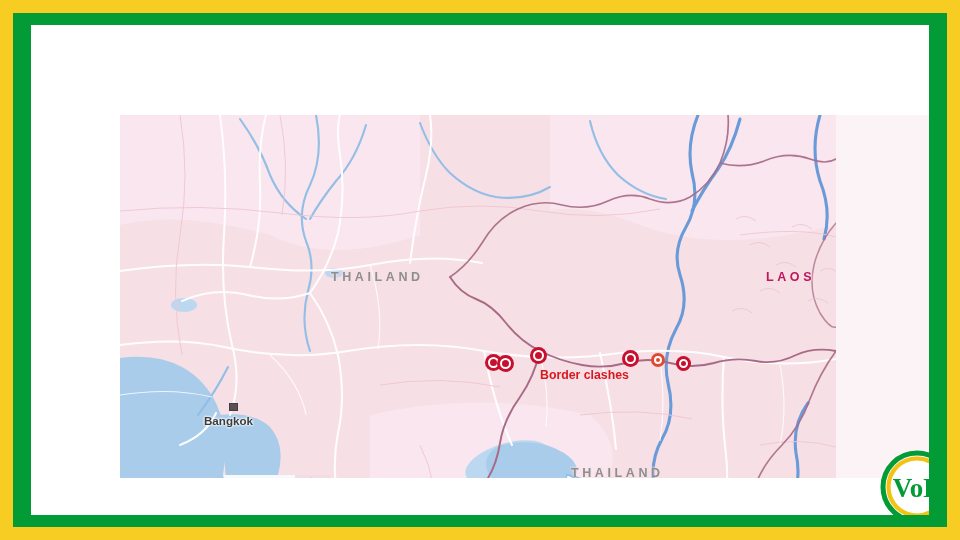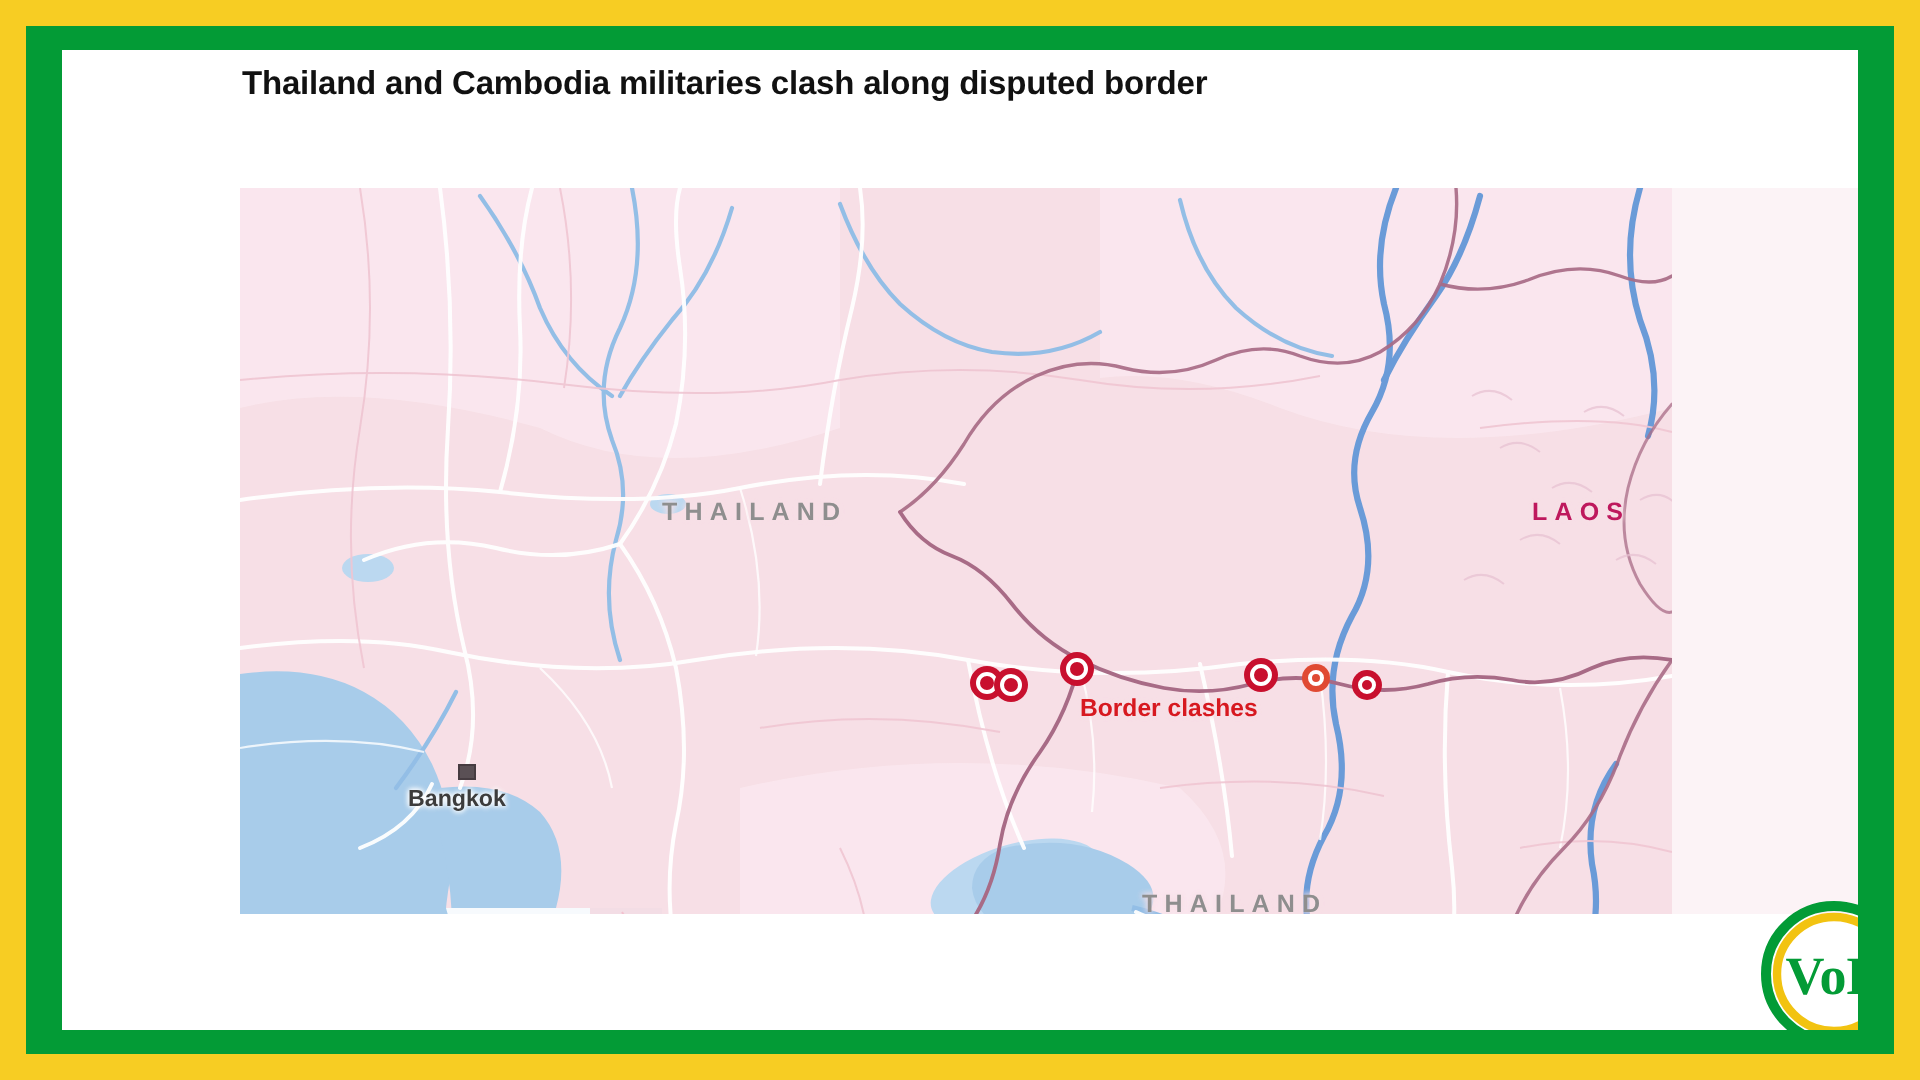--- a/index.html
+++ b/index.html
@@ -27,21 +27,21 @@
     position:absolute; left:90px; top:8px; width:780px;
     font-size:16.5px; font-weight:bold; color:#111111; letter-spacing:-0.1px;
   }
   .subtitle{
     position:absolute; left:90px; top:32px; width:700px;
     font-size:12.6px; color:#4A4A4A; line-height:17px;
   }
 
   
   .mapwrap{
-    position:absolute; left:0px; top:69px; width:898px; height:363px;
+    position:absolute; left:0px; top:90px; width:898px; height:363px;
     background:#FBF1F4; overflow:hidden;
   }
   .mapimg{
     position:absolute; left:89px; top:0px; width:716px; height:417px;
     background:#F7DFE6;
     overflow:hidden;
   }
   .map-right-pad{
     position:absolute; left:805px; top:0; width:93px; height:417px;
     background:#FCF3F6;
@@ -99,21 +99,20 @@
 </style>
 </head>
 <body>
 
 <div class="frame-yellow"></div>
 <div class="frame-green"></div>
 
 <div class="card">
 
   <div class="header">
-    <div class="title">Thailand and Cambodia militaries clash along disputed border</div>
   </div>
 
   <div class="mapwrap">
 
     <div class="map-left-pad"></div>
     <div class="map-right-pad"></div>
 
     <div class="mapimg">
       <svg class="mapsvg" width="716" height="417" viewBox="0 0 716 417">
         <defs>

